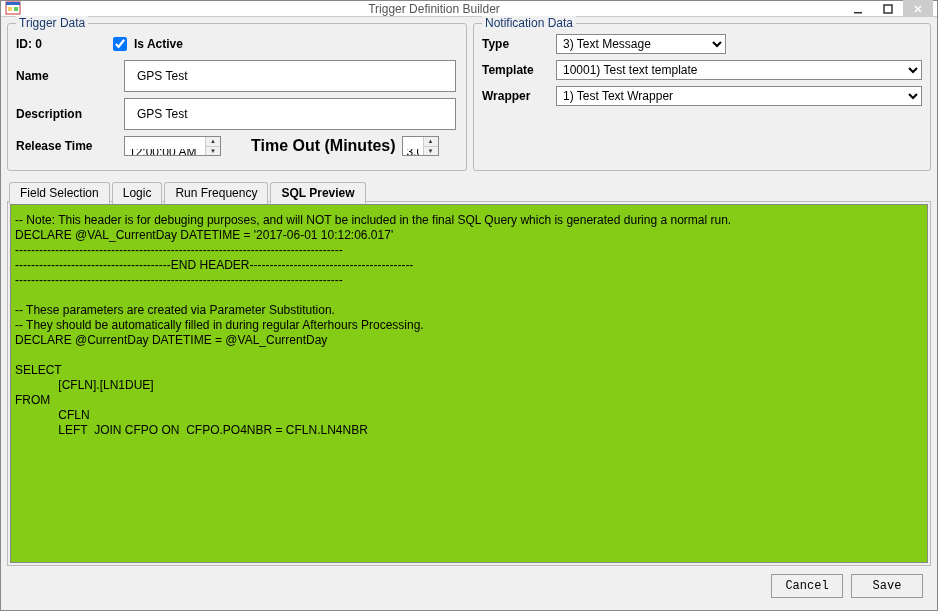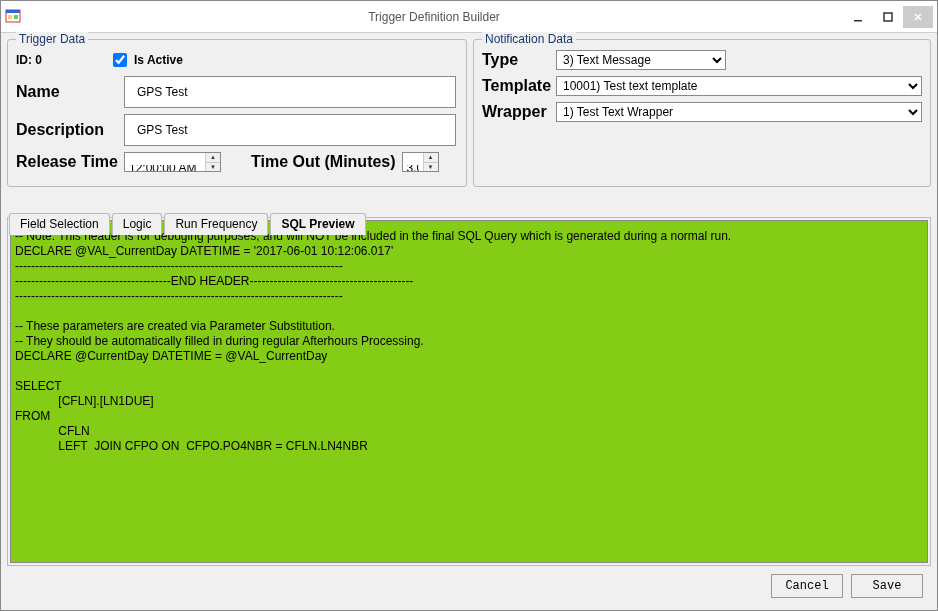--- a/index.html
+++ b/index.html
@@ -12,21 +12,21 @@
   }
   .window {
     width: 938px;
     height: 611px;
     border: 1px solid #888;
     background: #f0f0f0;
     display: flex;
     flex-direction: column;
   }
   .titlebar {
-    height: 32px;
+    height: 16px;
     background: #fff;
     border-bottom: 1px solid #ccc;
     display: flex;
     align-items: center;
     padding: 0 4px;
   }
   .titlebar-icon {
     width: 16px; height: 16px;
     margin-right: 4px;
     display: inline-block;
@@ -88,21 +88,21 @@
     flex: 1;
   }
   .form-row {
     display: flex;
     align-items: center;
     margin-bottom: 6px;
     gap: 6px;
   }
   .form-label {
     width: 102px;
-    font-size: 16px;
+    font-size: 12px;
   }
   .text-input {
     border: 1px solid #888;
     background: #fff;
     height: 32px;
     padding: 1px 12px;
     font-size: 12px;
     font-family: inherit;
   }
   .wide-input {
@@ -192,21 +192,21 @@
     padding-left: 2px;
   }
   .tab {
     padding: 3px 10px;
     border: 1px solid #bbb;
     border-bottom: none;
     background: #f0f0f0;
     font-size: 12px;
     border-radius: 3px 3px 0 0;
     position: relative;
-    top: 18px;
+    top: 3px;
     cursor: default;
   }
   .tab.active {
     background: #f0f0f0;
     font-weight: bold;
     border-bottom: 1px solid #f0f0f0;
   }
   .tab-body {
     flex: 1;
     border: 1px solid #bbb;

